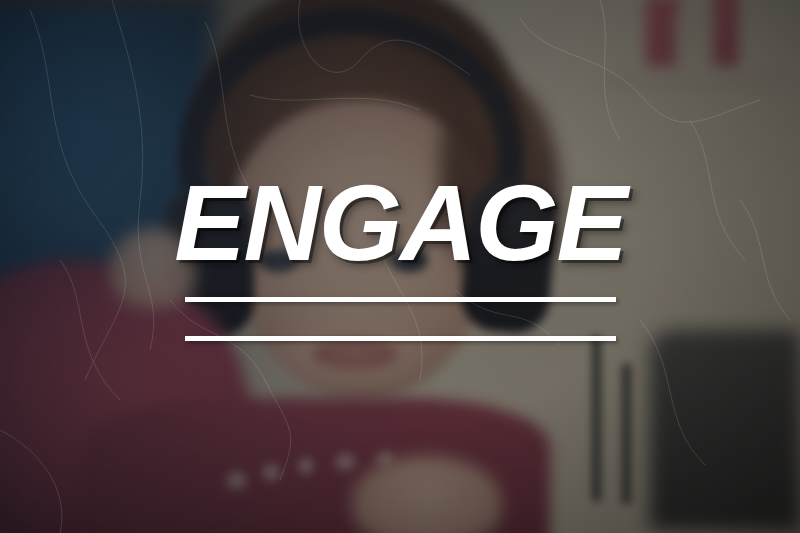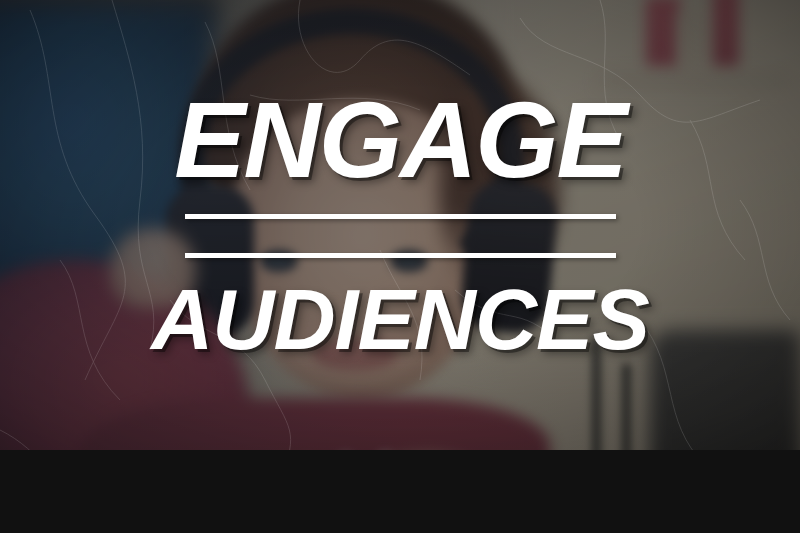--- a/index.html
+++ b/index.html
@@ -9,21 +9,21 @@
     width: 800px;
     height: 533px;
     overflow: hidden;
     background: #111;
     font-family: "Liberation Sans", sans-serif;
   }
 
   #banner {
     position: relative;
     width: 800px;
-    height: 450px;
+    height: 533px;
     overflow: hidden;
     background: #404040;
   }
 
   
   .photo {
     position: absolute;
     inset: -40px;
     overflow: hidden;
     filter: blur(0.4px);
@@ -389,17 +389,16 @@
 
   <div class="content">
 
     <div class="headline line-1">ENGAGE</div>
 
     <div class="rule top"></div>
 
 
     <div class="rule bottom"></div>
 
-    <div class="headline line-3">AUDIENCES</div>
 
   </div>
 
 </div>
 
 </body></html>

